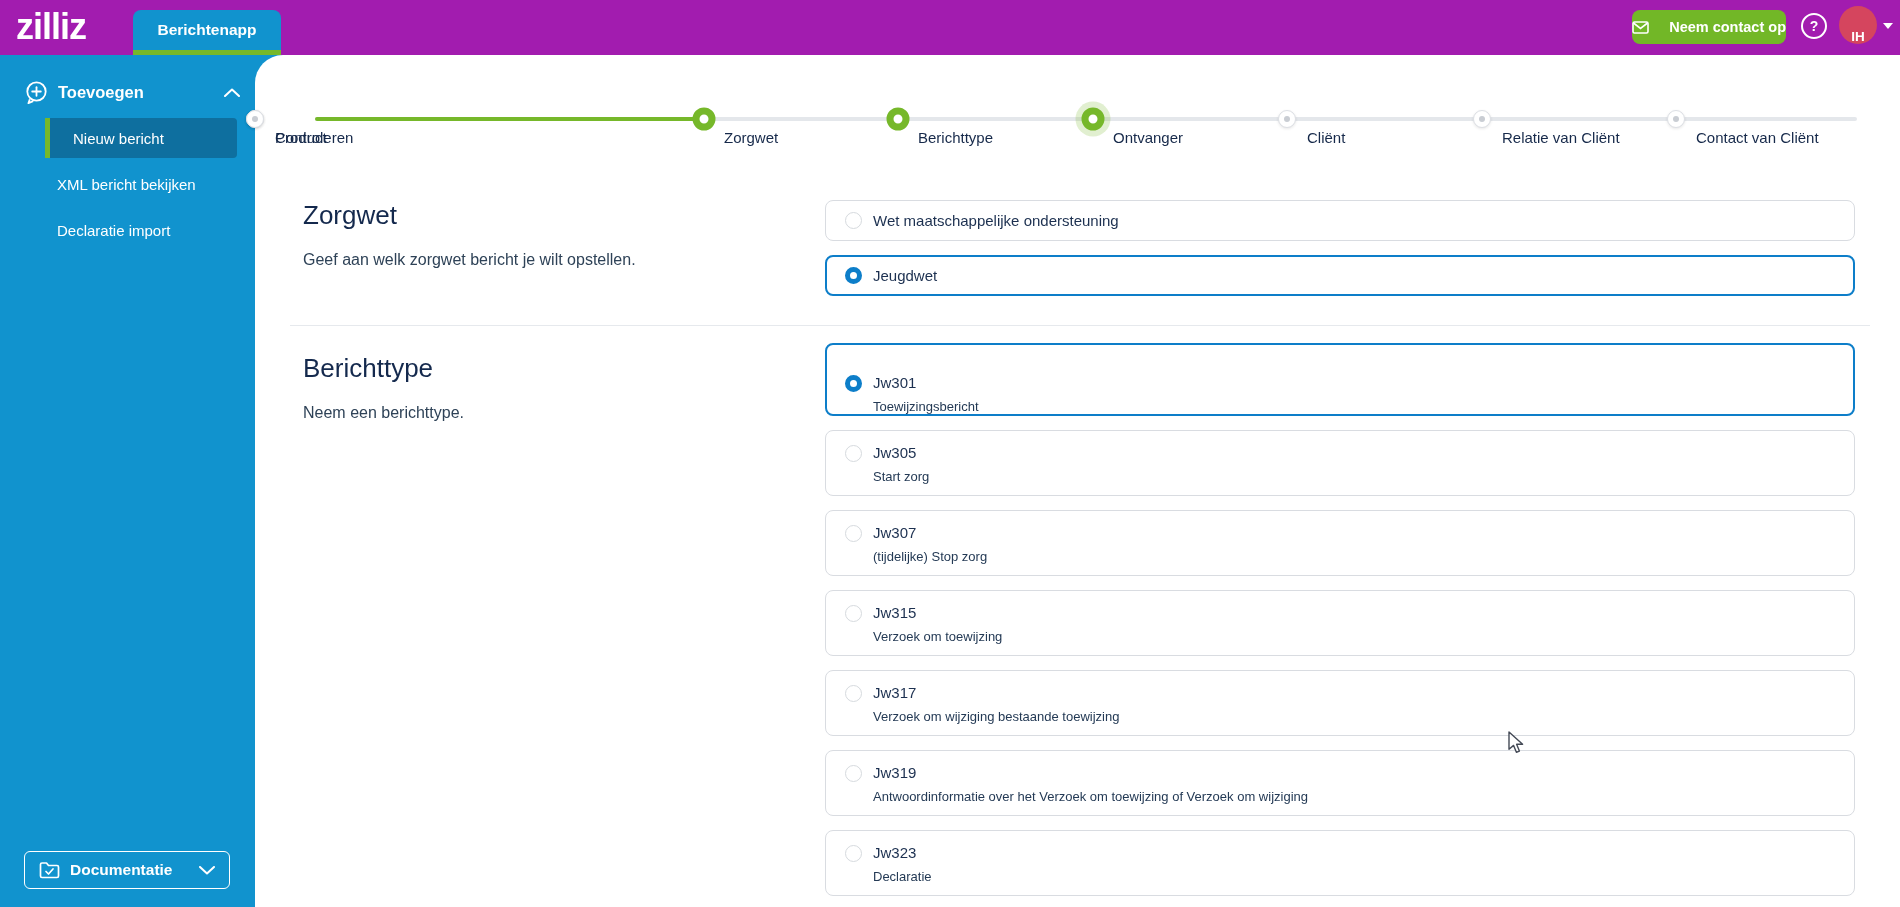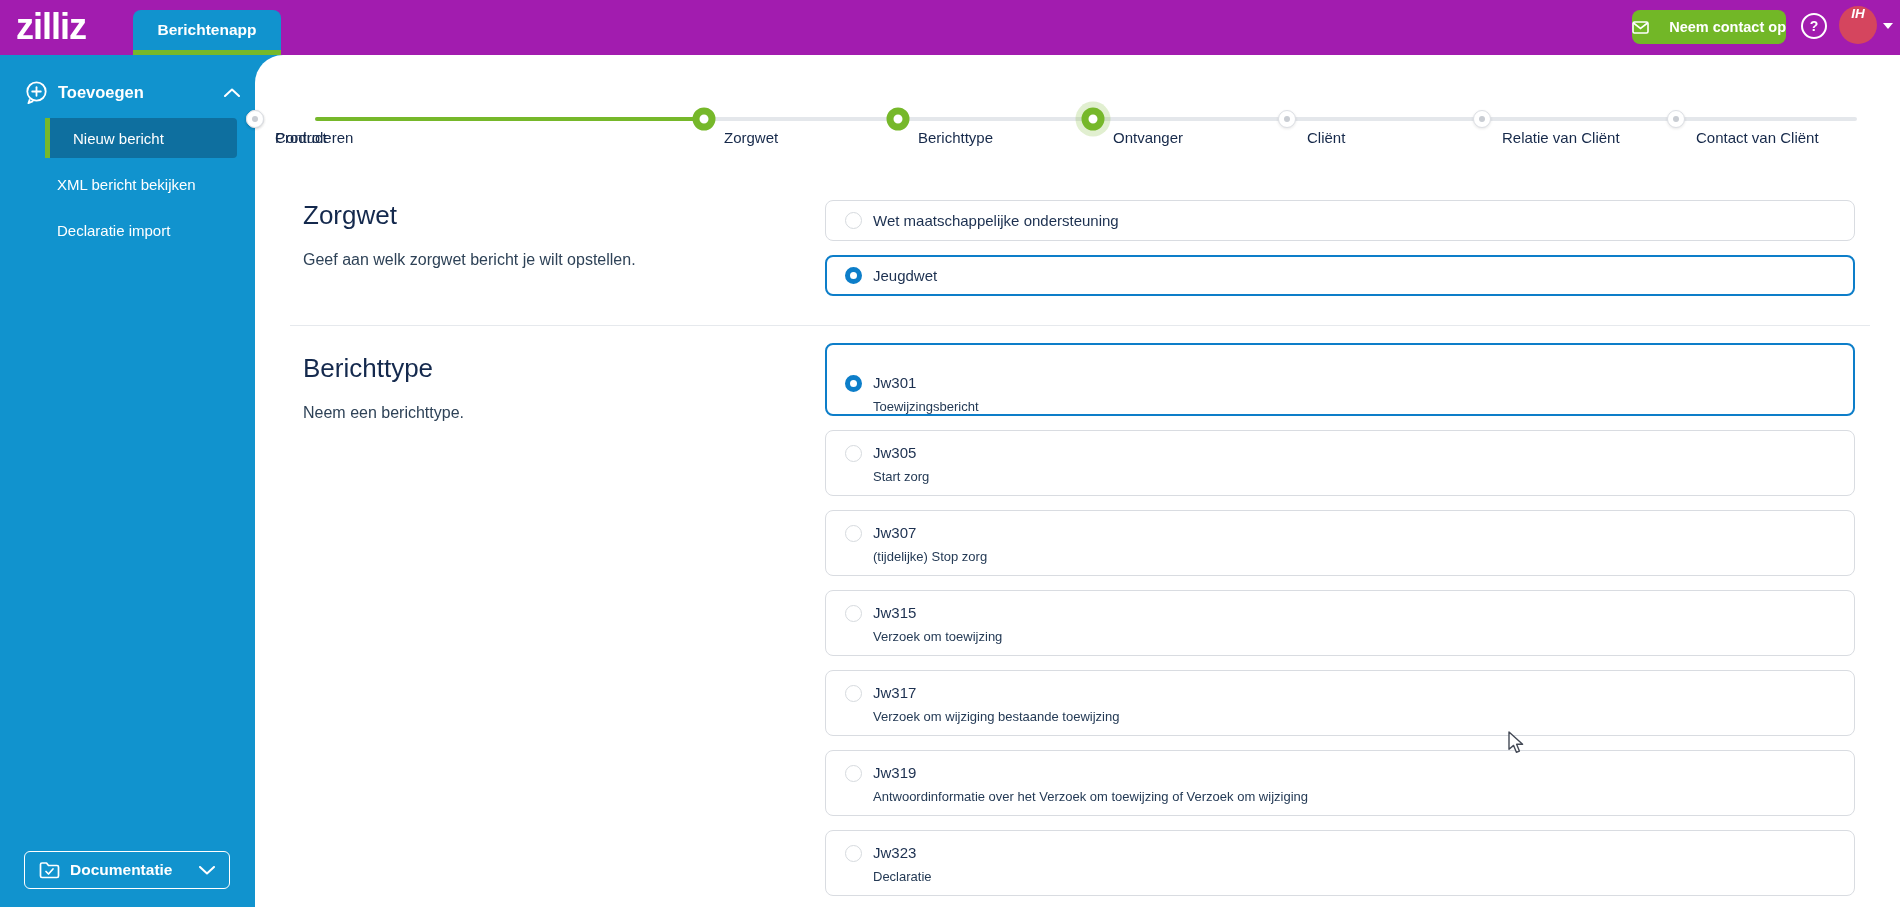--- a/index.html
+++ b/index.html
@@ -37,22 +37,22 @@
   }
   .help-circle {
     position:absolute; left:1801px; top:13px; width:26px; height:26px;
     border:2px solid #fff; border-radius:50%;
     display:flex; align-items:center; justify-content:center;
     color:#fff; font-size:14px; font-weight:700; cursor:pointer;
   }
   .avatar {
     position:absolute; left:1839px; top:6px; width:38px; height:38px;
     background:#d5455e; border-radius:50%;
-    display:flex; align-items:flex-start; justify-content:center;
-    color:#fff; font-size:13.5px; font-weight:700; cursor:pointer;font-style:italic;
+    display:flex; align-items:flex-end; justify-content:center;
+    color:#fff; font-size:13.5px; font-weight:700; cursor:pointer;
   }
   .caret-down {
     position:absolute; left:1883px; top:23px;
     width:0; height:0; border-left:5px solid transparent;
     border-right:5px solid transparent; border-top:6px solid #fff;
     cursor:pointer;
   }
 
   
   .sidebar {

